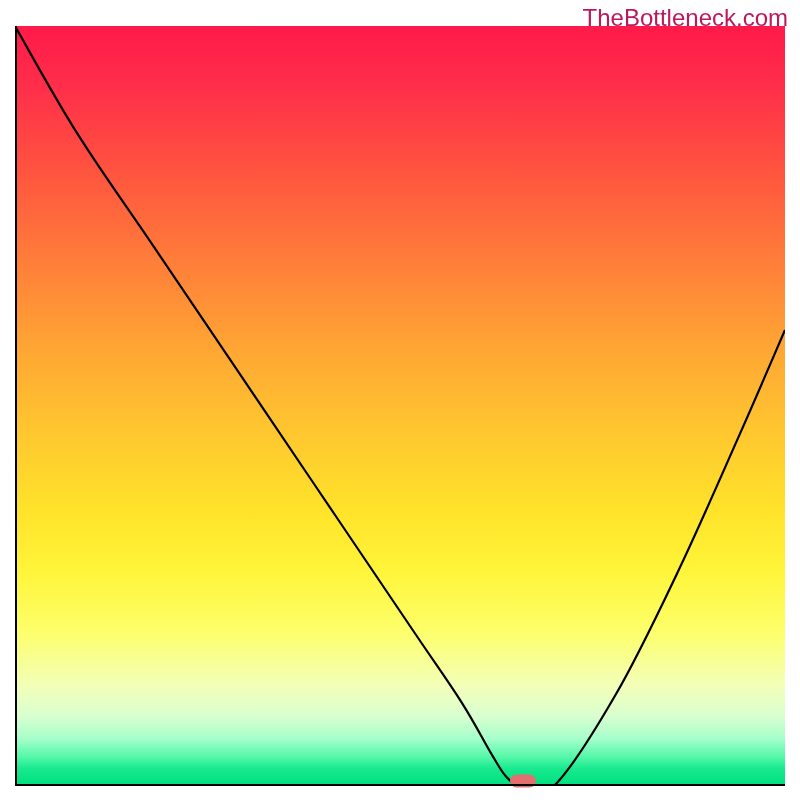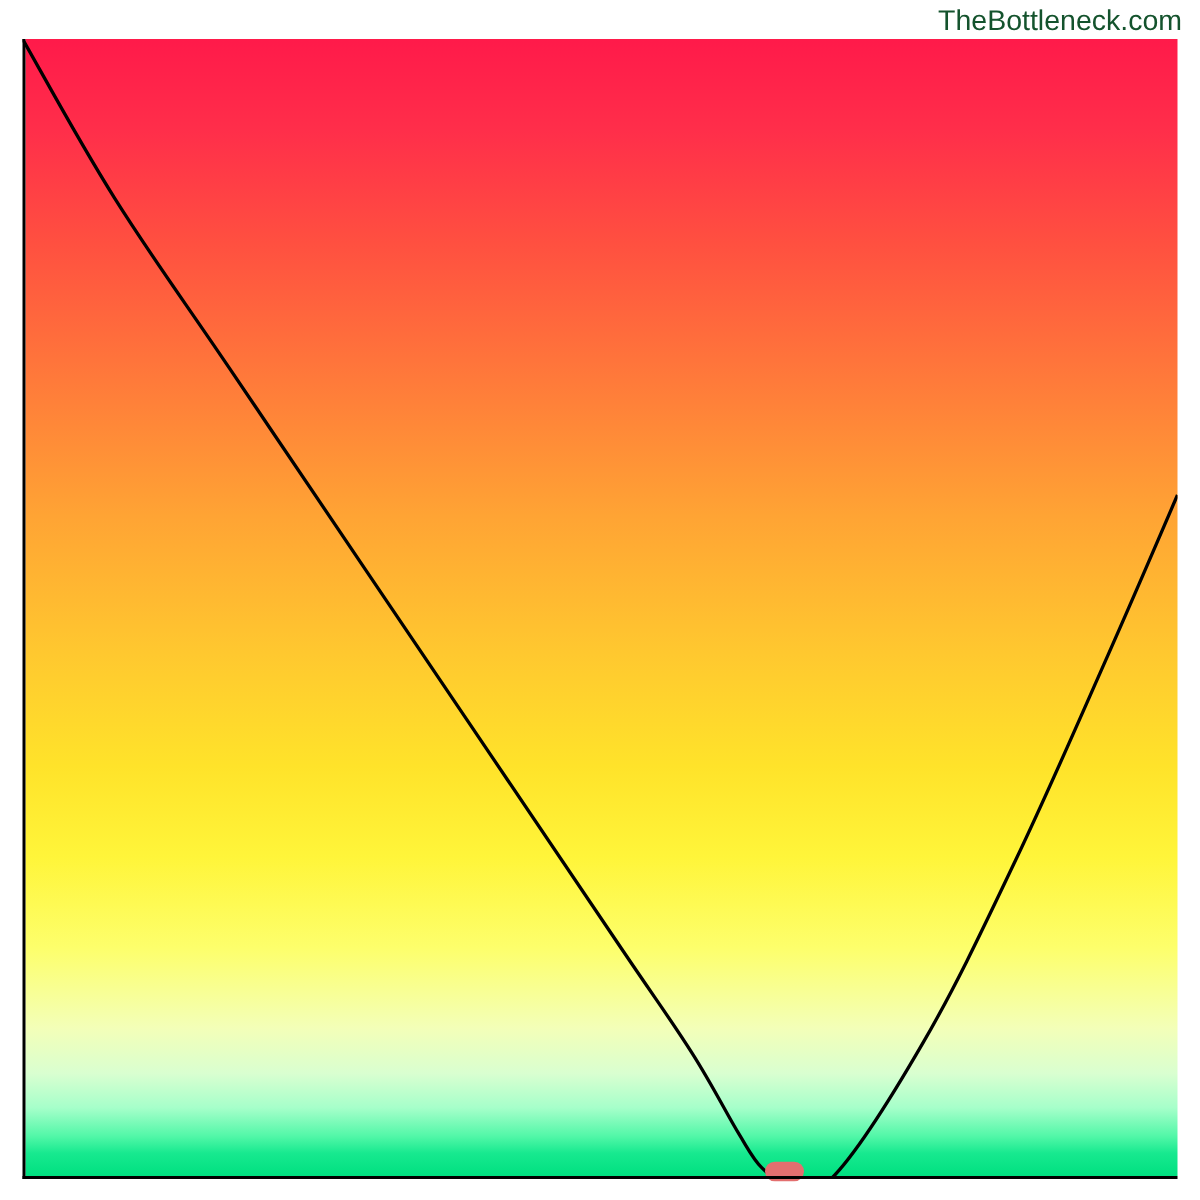--- a/index.html
+++ b/index.html
@@ -7,22 +7,22 @@
     width: 800px;
     height: 800px;
     background: #ffffff;
     position: relative;
     font-family: Arial, sans-serif;
   }
   .watermark {
     position: absolute;
     top: 4px;
     right: 12px;
-    font-size: 19px;
-    color: #14532d;
+    font-size: 24px;
+    color: #be185d;
     font-weight: 500;
     z-index: 10;
   }
   .chart-container {
     position: absolute;
     left: 15px;
     top: 26px;
     width: 770px;
     height: 760px;
   }

